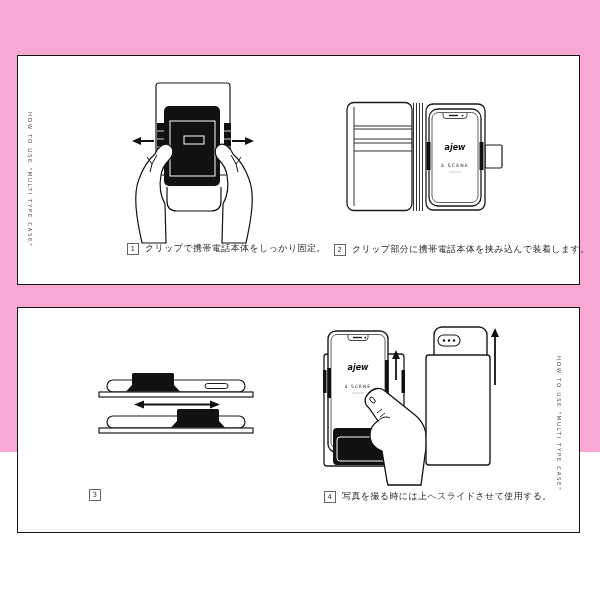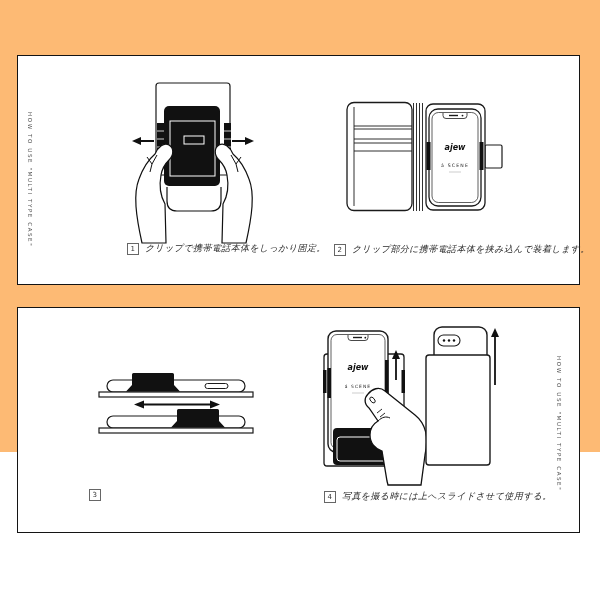--- a/index.html
+++ b/index.html
@@ -1,34 +1,34 @@
 <!DOCTYPE html>
 <html><head>
 <meta charset="utf-8">
 <style>
   html,body{margin:0;padding:0;background:#ffffff;width:600px;height:600px;overflow:hidden;}
-  .canvas{position:relative;width:600px;height:452px;background:#fdba74;
+  .canvas{position:relative;width:600px;height:452px;background:#f9a8d4;
           font-family:"DejaVu Sans","Liberation Sans",sans-serif;}
   .panel{position:absolute;border:1.5px solid #141414;background:#fff;box-sizing:border-box;}
   .panel-top{left:17px;top:55px;width:563px;height:230px;}
   .panel-bottom{left:17px;top:307px;width:563px;height:226px;}
   .vlabel{position:absolute;writing-mode:vertical-rl;font-size:5.5px;letter-spacing:1.6px;
           color:#555;white-space:nowrap;}
   .vlabel-top{left:27px;top:112px;}
   .vlabel-bottom{left:556px;top:356px;}
   .ill{position:absolute;}
   .ill-1{left:118px;top:58px;width:152px;height:185px;}
   .ill-2{left:343px;top:101px;width:160px;height:112px;}
   .ill-3{left:96px;top:371px;width:160px;height:64px;}
   .ill-4{left:318px;top:318px;width:212px;height:167px;}
   .caption{position:absolute;display:flex;gap:6px;color:#2b2b2b;font-size:9px;
            line-height:16px;letter-spacing:0.4px;}
   .numbox{width:10px;height:10px;border:1px solid #666;font-size:7px;line-height:10px;
           text-align:center;margin-top:2.5px;flex:none;color:#333;box-sizing:content-box;}
-  .cap-lines{white-space:nowrap;font-style:italic;}
+  .cap-lines{white-space:nowrap;}
   .caption-1{left:127px;top:240px;}
   .caption-2{left:334px;top:241px;}
   .caption-3{left:89px;top:486px;}
   .caption-4{left:324px;top:488px;}
   svg{display:block;overflow:visible;}
   .brand-logo{font-style:italic;font-weight:bold;}
 </style>
 </head>
 <body>
 

